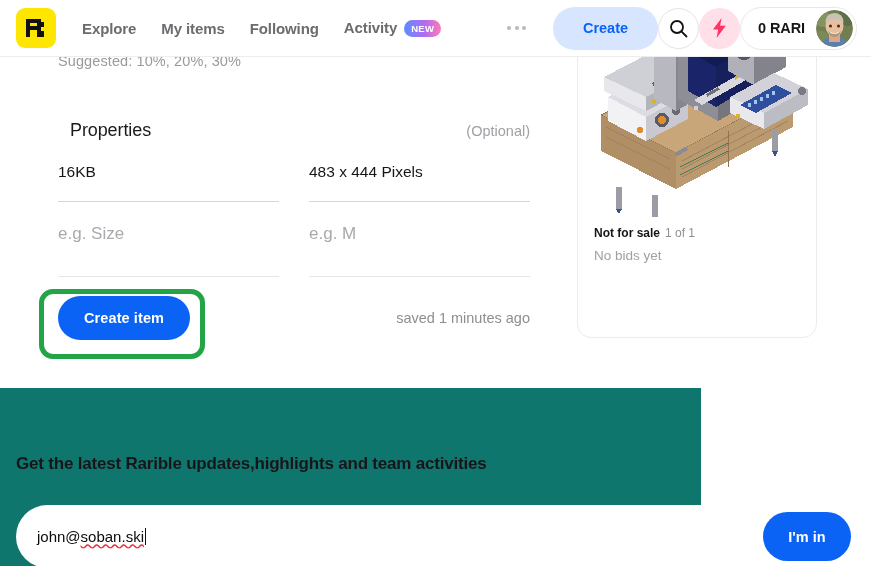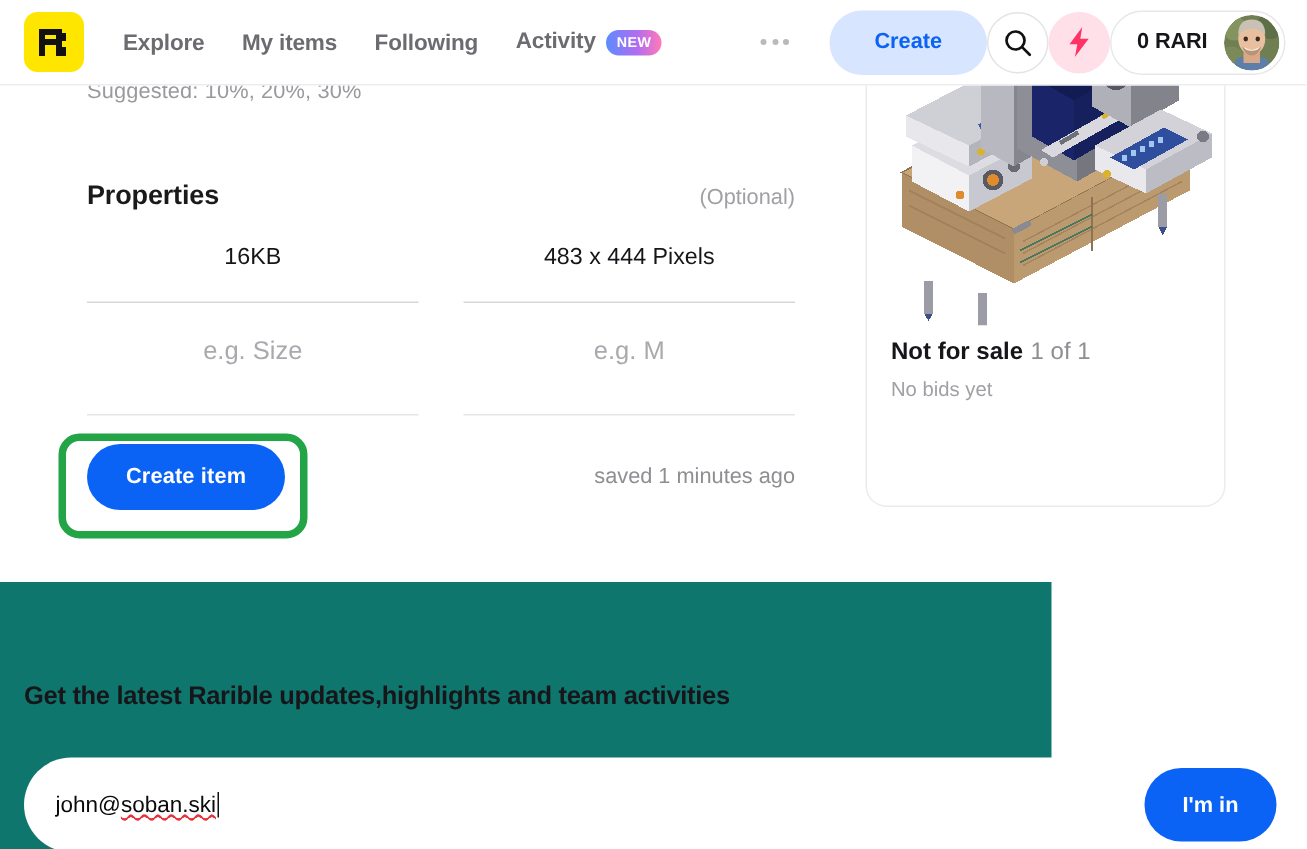--- a/index.html
+++ b/index.html
@@ -20,24 +20,24 @@
   }
   .form-col { position:absolute; left:58px; top:52px; width:472px; }
   .suggested {
     font-size:14.5px; color:#9a9a9e; letter-spacing:.1px;
     margin:0; line-height:18px;
   }
   .props-head {
     display:flex; align-items:baseline; justify-content:space-between;
     margin-top:50px;
   }
-  .props-title { font-size:18px; font-weight:bold; color:#1a1a1a; letter-spacing:-.1px;}
+  .props-title { font-size:18px; font-weight:normal; color:#1a1a1a; letter-spacing:-.1px;margin-left:12px;}
   .props-optional { font-size:14.5px; color:#a0a0a5; }
 
-  .field-grid { display:flex; gap:30px; margin-top:22px;text-align:center; }
+  .field-grid { display:flex; gap:30px; margin-top:22px; }
   .field { width:228px; }
   .field-value {
     font-size:15.5px; color:#16161a; padding-bottom:20px;
     border-bottom:1px solid #d6d6da; white-space:nowrap;
   }
   .field-ph {
     font-size:17px; color:#a9a9ae; padding-bottom:32px;
     border-bottom:1px solid #e6e6ea; white-space:nowrap;
   }
   .field-row2 { margin-top:22px; }
@@ -65,21 +65,21 @@
     position:absolute; left:577px; top:-20px; width:240px; height:358px;
     border:1px solid #ececee; border-radius:14px; background:#fff;
     overflow:hidden;
   }
   .card-art { position:relative; width:238px; height:236px; background:#fff; overflow:hidden;}
   .card-body { padding:0 16px; }
   .card-title {
     font-size:14.5px; font-weight:bold; color:#16161a; letter-spacing:-.1px;
     white-space:nowrap; overflow:hidden;
   }
-  .card-sale { margin-top:9px; font-size:16px; }
+  .card-sale { margin-top:9px; font-size:12px; }
   .card-sale b { color:#16161a; font-weight:bold; }
   .card-sale span { color:#8e8e93; margin-left:5px; }
   .card-bids { margin-top:8px; font-size:13.5px; color:#a0a0a5; }
 
   
   .header {
     position:absolute; left:0; top:0; width:871px; height:57px;
     background:#fff; border-bottom:1px solid #ededef;
     display:flex; align-items:center; z-index:20;
   }

